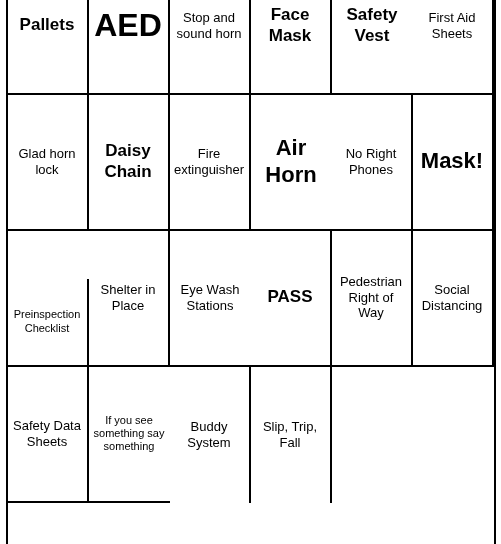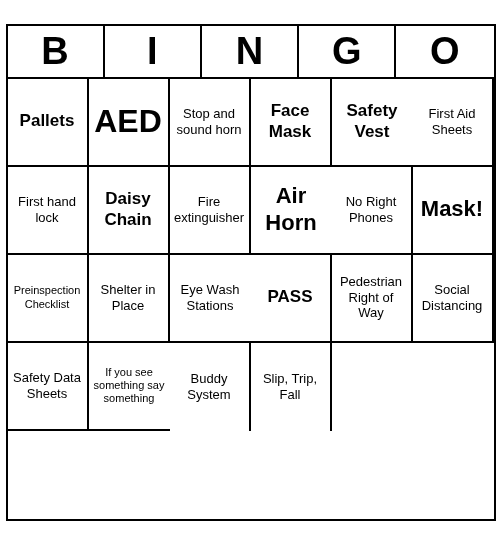--- a/index.html
+++ b/index.html
@@ -87,27 +87,27 @@
       <div class="bingo-letter">G</div>
       <div class="bingo-letter">O</div>
     </div>
   <div class="bingo-grid">
   <div class="bingo-cell medium-text">Pallets</div>
       <div class="bingo-cell aed">AED</div>
       <div class="bingo-cell">Stop and sound horn</div>
       <div class="bingo-cell medium-text">Face Mask</div>
       <div class="bingo-cell medium-text">Safety Vest</div>
       <div class="bingo-cell">First Aid Sheets</div>
-      <div class="bingo-cell">First hand lock</div>
+      <div class="bingo-cell">Glad horn lock</div>
       <div class="bingo-cell medium-text">Daisy Chain</div>
       <div class="bingo-cell">Fire extinguisher</div>
       <div class="bingo-cell large-text">Air Horn</div>
       <div class="bingo-cell">No Right Phones</div>
       <div class="bingo-cell free">Mask!</div>
-      <div class="bingo-cell" style="font-size: 11px;">Preinspection Checklist</div>
+      <div class="bingo-cell" style="font-size: 11px; margin-top: 48px;">Preinspection Checklist</div>
       <div class="bingo-cell">Shelter in Place</div>
       <div class="bingo-cell">Eye Wash Stations</div>
       <div class="bingo-cell medium-text">PASS</div>
       <div class="bingo-cell">Pedestrian Right of Way</div>
       <div class="bingo-cell">Social Distancing</div>
       <div class="bingo-cell">Safety Data Sheets</div>
       <div class="bingo-cell" style="font-size: 11px;">If you see something say something</div>
       <div class="bingo-cell">Buddy System</div>
       <div class="bingo-cell">Slip, Trip, Fall</div>
     </div>

